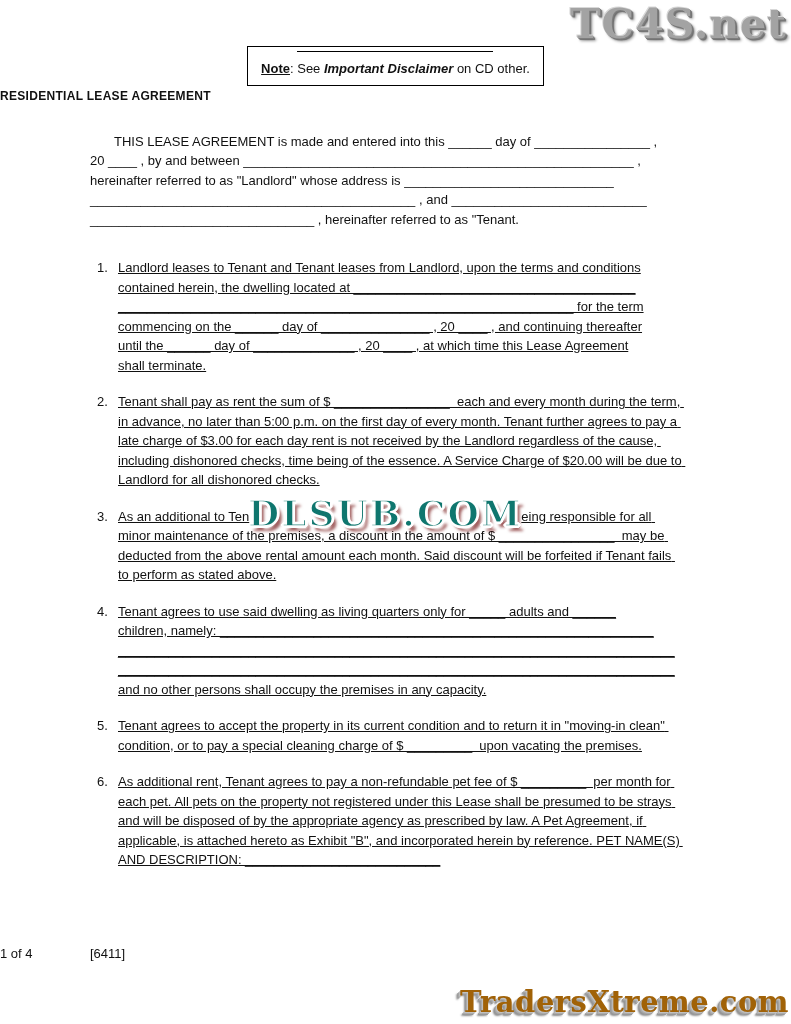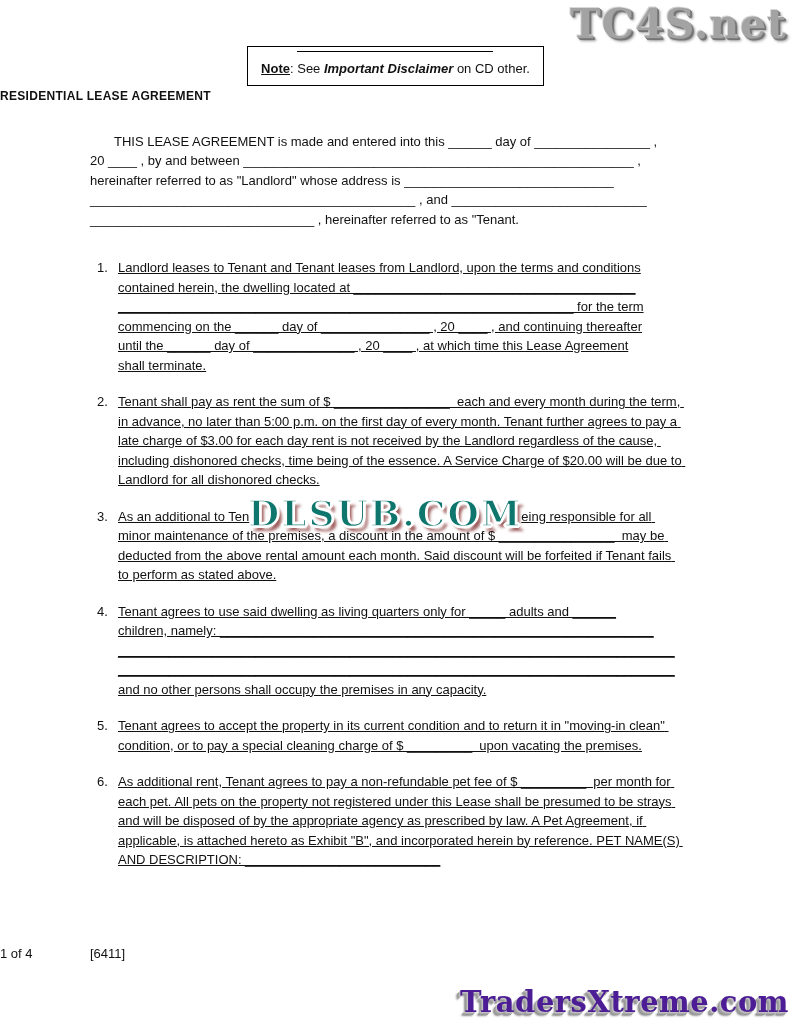--- a/index.html
+++ b/index.html
@@ -18,21 +18,21 @@
     font-family:"DejaVu Serif",serif;font-weight:bold;
     font-size:41px;letter-spacing:1px;
     color:#a3a3a3;
     text-shadow:-1px -1px 0 #d8d8d8,1px 1px 0 #7d7d7d,2px 2px 1px #6e6e6e,3px 3px 3px #9a9a9a;
     z-index:6;white-space:nowrap;
   }
   .wm-bottom{
     position:absolute;top:981px;right:2px;
     font-family:"DejaVu Serif",serif;font-weight:bold;
     font-size:29px;letter-spacing:0.5px;
-    color:#4c1d95;
+    color:#a16207;
     text-shadow:-1px 1px 0 #c2c2c2,-2px 2px 0 #ababab,-3px 3px 0 #989898,-4px 4px 2px #8a8a8a;
     z-index:6;white-space:nowrap;
   }
   .dlsub-wrap{
     display:inline-block;position:relative;
     width:272px;height:13px;vertical-align:baseline;
   }
   .dlsub{
     position:absolute;left:50%;top:-13px;transform:translateX(-50%);
     font-family:"DejaVu Serif",serif;font-weight:bold;

